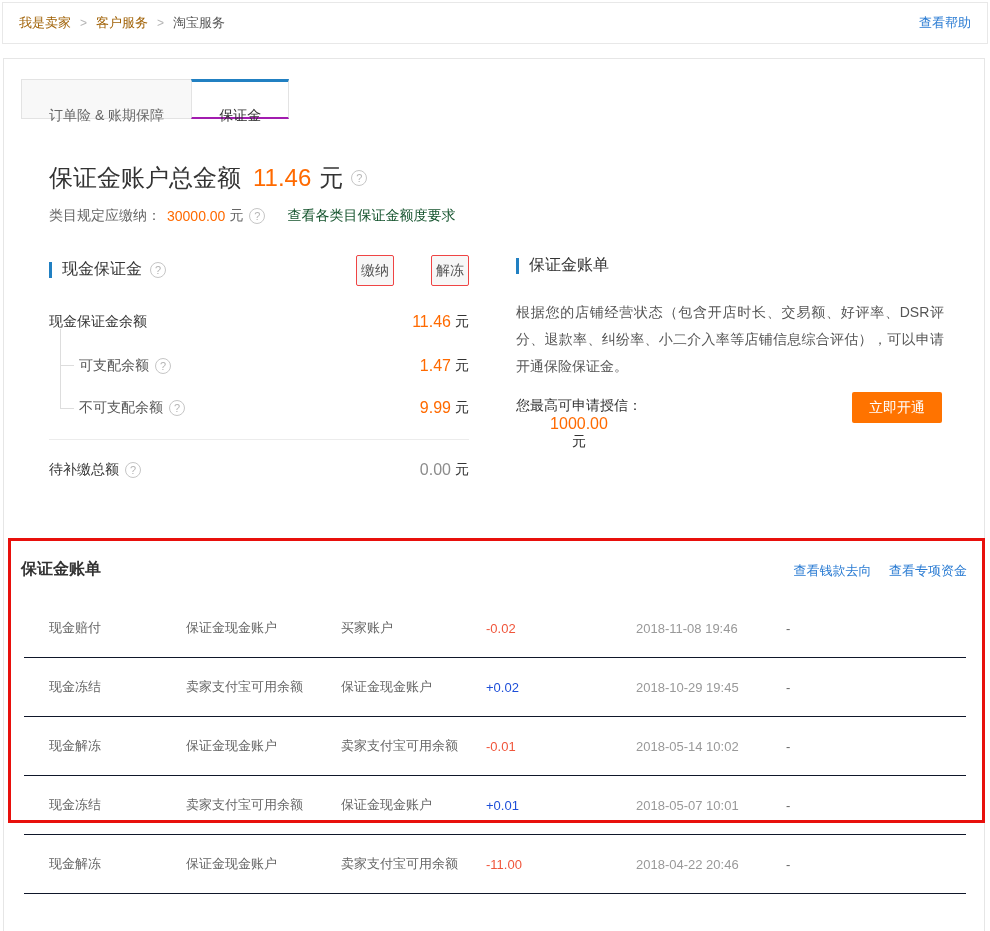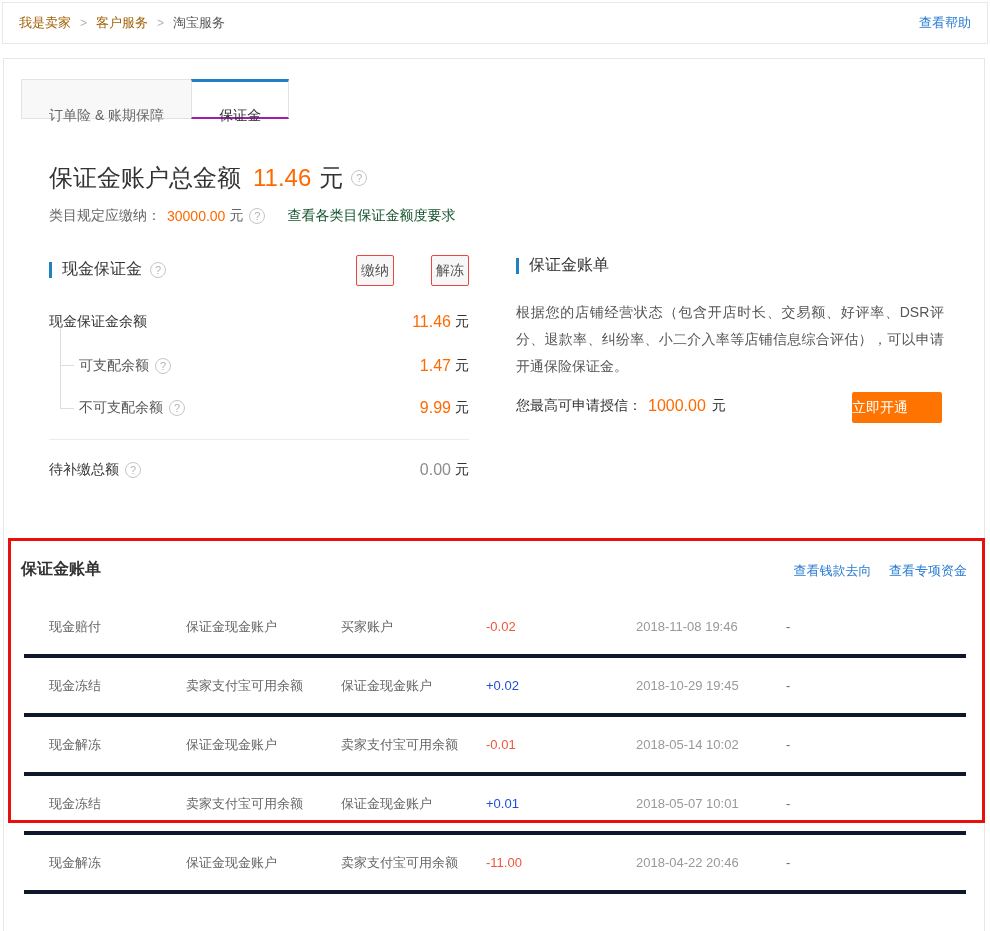--- a/index.html
+++ b/index.html
@@ -71,37 +71,37 @@
   .r-pending { top:204px; }
   .tree-v { position:absolute; left:11px; top:74px; width:1px; height:80px; background:#ddd; }
   .tree-h1 { position:absolute; left:11px; top:110px; width:14px; height:1px; background:#ddd; }
   .tree-h2 { position:absolute; left:11px; top:153px; width:14px; height:1px; background:#ddd; }
 
   
   .insure { position:absolute; left:512px; top:196px; width:428px; }
   .insure-desc { position:absolute; left:0; top:44px; width:428px; font-size:14px;
     color:#555; line-height:27px; text-align:justify; }
   .credit-line { position:absolute; left:0; top:142px; display:flex; align-items:center;
-    font-size:14px; color:#333; }
+    font-size:14px; color:#333;flex-direction:column; }
   .credit-amt { color:#ff6a00; font-size:16px; margin:0 6px; }
   .btn-orange { position:absolute; right:2px; top:137px; width:90px; height:31px;
-    line-height:31px; background:#ff7300; color:#fff; font-size:14px;
+    line-height:31px; text-align:center; background:#ff7300; color:#fff; font-size:14px;
     border-radius:2px; cursor:pointer;margin-left:25px; }
 
   
   .bill-title { position:absolute; left:17px; top:500px; font-size:16px; font-weight:bold; color:#333; }
   .bill-links { position:absolute; right:17px; top:503px; font-size:13px; }
   .bill-links span { color:#2b7cd3; cursor:pointer; margin-left:14px; }
 
   .table { position:absolute; left:20px; top:540px; width:942px; font-size:13px; }
   .thead { display:grid; grid-template-columns:137px 155px 145px 150px 150px auto;
     height:36px; align-items:center; background:#f4f4f4; color:#555; padding-left:25px; }
   .trow { display:grid; grid-template-columns:137px 155px 145px 150px 150px auto;
     height:59px; align-items:center; color:#666; padding-left:25px;
-    border-bottom:4px solid #0f172a; background:#fff; }
+    border-bottom:1px solid #0f172a; background:#fff; }
   .trow .time { color:#999; }
   .amt.neg { color:#f0553b; }
   .amt.pos { color:#1d4ed8; }
 
   
   .annotation { position:absolute; left:8px; top:538px; width:977px; height:285px;
     border:3px solid #e8100c; pointer-events:none; z-index:10; }
 </style>
 </head>
 <body>

